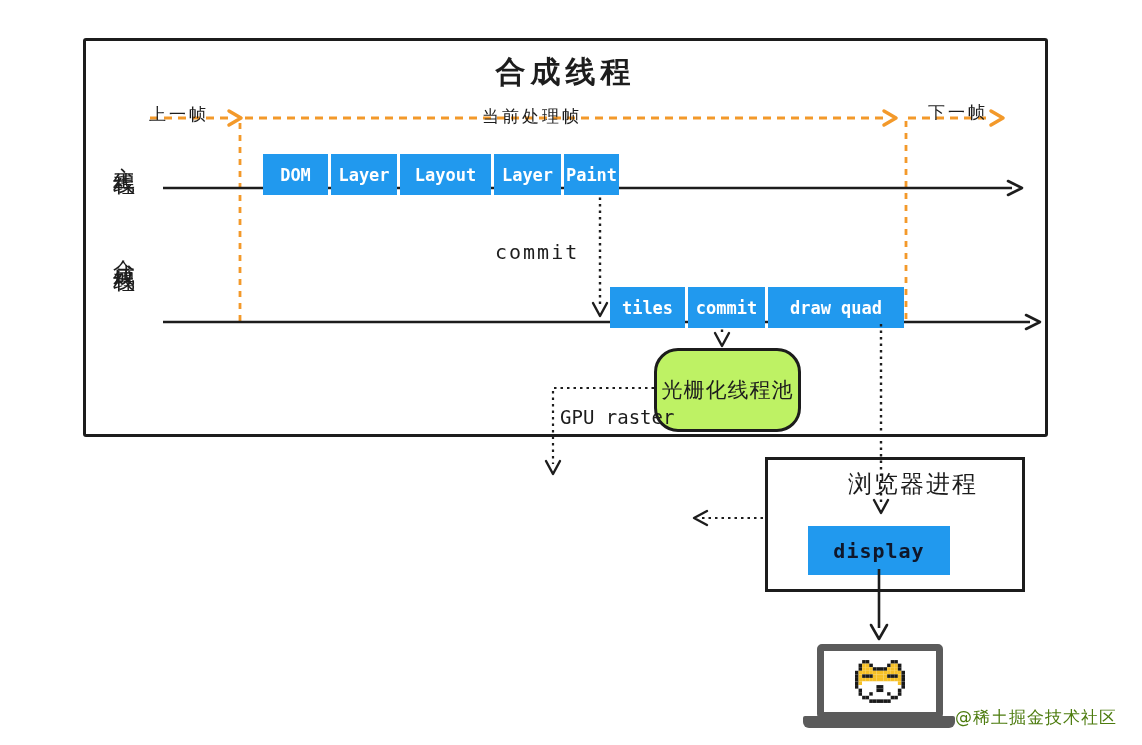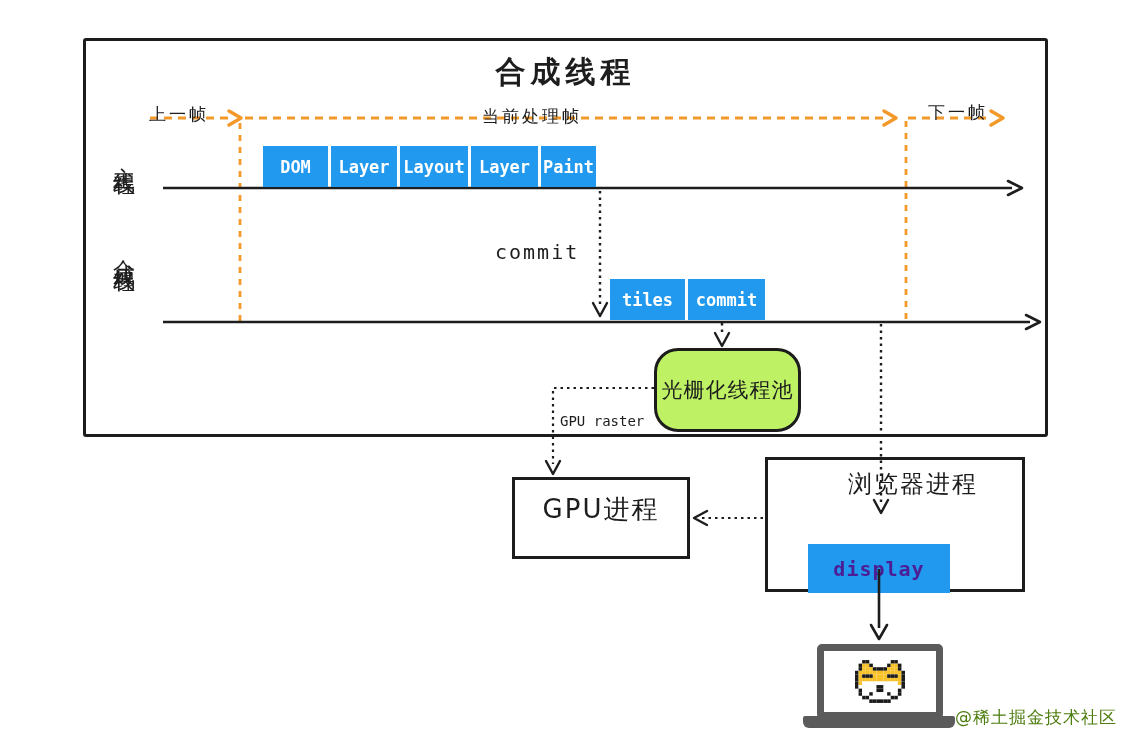--- a/index.html
+++ b/index.html
@@ -37,42 +37,41 @@
 
   
   .thread-label{
     writing-mode:vertical-rl;text-orientation:upright;
     font-size:22px;letter-spacing:5px;line-height:1;
   }
   .main-thread{left:113px;top:149px;}
   .comp-thread{left:113px;top:241px;}
 
   
-  .stage-row{display:flex;gap:3px;}
+  .stage-row{display:flex;gap:3px;margin-top:8px;}
   .stage{
     background:#2199ee;color:#ffffff;
     display:flex;align-items:center;justify-content:center;
     font-family:"DejaVu Sans Mono", monospace;
     font-size:17px;font-weight:bold;
   }
   .main-stages{left:263px;top:146px;height:41px;}
   .comp-stages{left:610px;top:279px;height:41px;justify-content:center;}
   .main-stages .stage{height:41px;}
   .comp-stages .stage{height:41px;}
 
   .commit-label{
     left:495px;top:240px;
     font-family:"DejaVu Sans Mono", monospace;
     font-size:20px;font-weight:normal;letter-spacing:2px;
   }
   .gpu-raster-label{
     left:560px;top:406px;
     font-family:"DejaVu Sans Mono", monospace;
-    font-size:14px;
-    margin-top:7px;
+    font-size:19px;
   }
 
   
   .raster-pool{
     left:654px;top:348px;width:147px;height:84px;
     border:3.5px solid #1c1c1c;border-radius:24px;
     background:#bef264;
     display:flex;align-items:center;justify-content:center;
     font-size:21px;letter-spacing:1px;
   }
@@ -88,22 +87,22 @@
   
   .browser-box{
     left:765px;top:457px;width:260px;height:135px;
     border:3px solid #1c1c1c;background:#ffffff;
   }
   .browser-title{
     left:765px;top:468px;width:296px;text-align:center;
     font-size:24px;letter-spacing:2px;
   }
   .display-btn{
-    left:808px;top:544px;width:142px;height:49px;
-    background:#2199ee;color:#4c1d95;
+    left:808px;top:526px;width:142px;height:49px;
+    background:#2199ee;color:#0f172a;
     display:flex;align-items:center;justify-content:center;
     font-family:"DejaVu Sans Mono", monospace;
     font-size:20px;font-weight:bold;letter-spacing:1px;
     z-index:2;
   }
 
   
   .laptop-screen{
     left:817px;top:644px;width:126px;height:75px;
     border:7px solid #5b5b5b;border-radius:5px;
@@ -165,40 +164,38 @@
   <div class="abs frame-label prev-frame">上一帧</div>
   <div class="abs frame-label cur-frame">当前处理帧</div>
   <div class="abs frame-label next-frame">下一帧</div>
 
   <div class="abs thread-label main-thread">主线程</div>
   <div class="abs thread-label comp-thread">合成线程</div>
 
   <div class="abs stage-row main-stages">
     <div class="stage" style="width:65px">DOM</div>
     <div class="stage" style="width:66px">Layer</div>
-    <div class="stage" style="width:68px">Layout</div>
+    <div class="stage" style="width:91px">Layout</div>
     <div class="stage" style="width:67px">Layer</div>
     <div class="stage" style="width:55px">Paint</div>
   </div>
 
   <div class="abs commit-label">commit</div>
 
   <div class="abs stage-row comp-stages">
     <div class="stage" style="width:75px">tiles</div>
     <div class="stage" style="width:77px">commit</div>
+    <div class="stage" style="width:136px">draw quad</div>
   </div>
 
   <div class="abs raster-pool">
     <span>光栅化线程池</span>
   </div>
   <div class="abs gpu-raster-label">GPU raster</div>
 
-  <div class="abs gpu-box">
-    <span>GPU进程</span>
-  </div>
 
   <div class="abs browser-box"></div>
   <div class="abs browser-title">浏览器进程</div>
   <div class="abs display-btn">display</div>
 
   <div class="abs laptop-screen">
     <svg id="shiba" width="50" height="43" viewBox="0 0 56 48">
         <rect x="8" y="0" width="4" height="4" fill="#1a1a1a"></rect>
         <rect x="12" y="0" width="4" height="4" fill="#1a1a1a"></rect>
         <rect x="40" y="0" width="4" height="4" fill="#1a1a1a"></rect>

